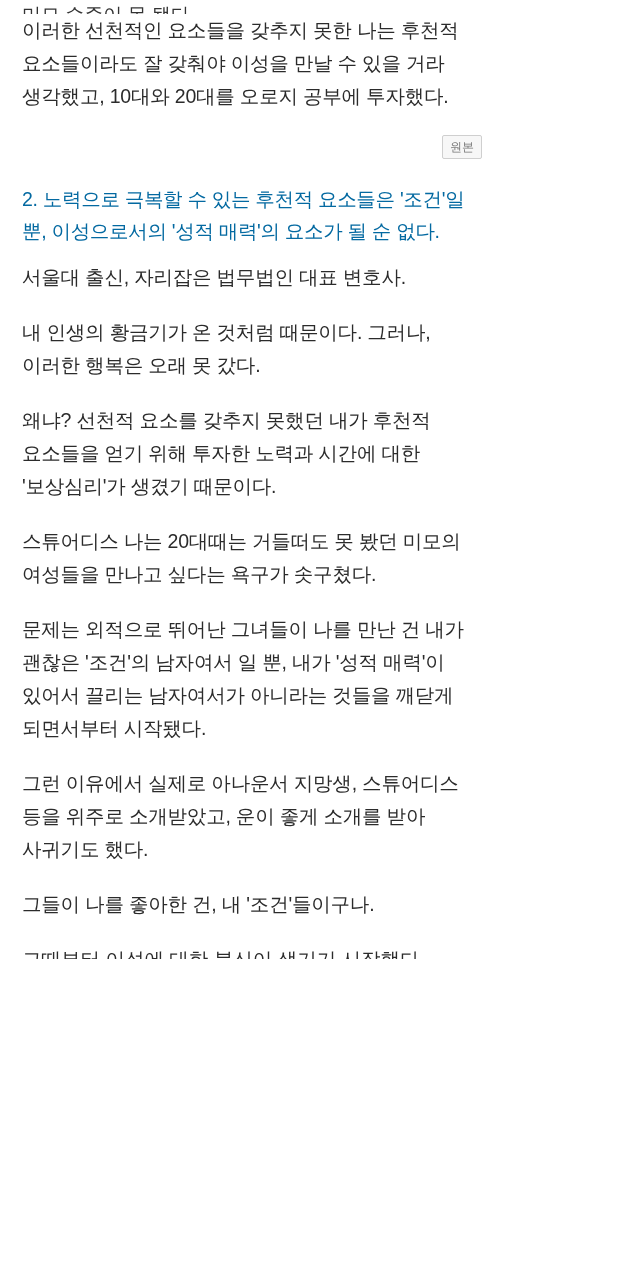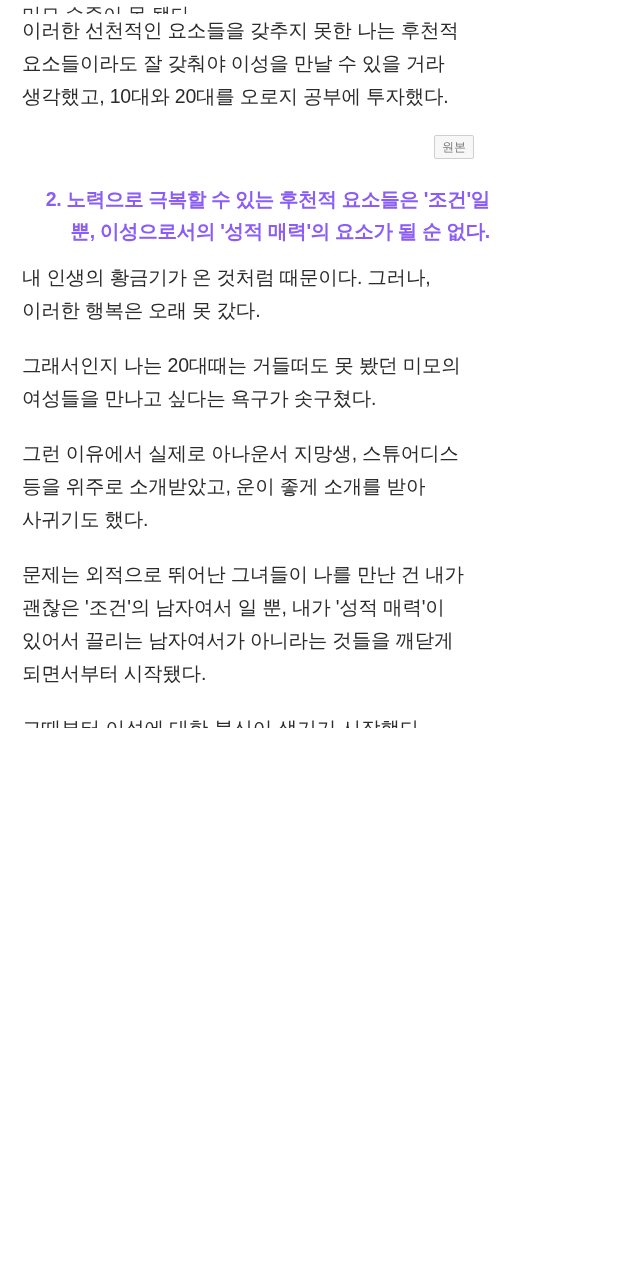--- a/index.html
+++ b/index.html
@@ -41,34 +41,33 @@
     font-size: 19.5px;
     line-height: 33px;
     letter-spacing: -0.2px;
     color: #2b2b2b;
     word-break: keep-all;
   }
   h2.heading {
     margin: 0 0 14px 0;
     font-size: 19.5px;
     line-height: 32px;
-    font-weight: bold;
-    color: #8b5cf6;
+    font-weight: normal;
+    color: #0369a1;
     letter-spacing: -0.3px;
     word-break: keep-all;
-    text-align: right;
   }
   .badge-row {
     position: relative;
     height: 34px;
     margin: 10px 0 14px 0;
   }
   .badge {
     position: absolute;
-    right: 16px;
+    right: 8px;
     top: 0;
     display: inline-block;
     border: 1px solid #cfcfcf;
     background: #f7f7f7;
     color: #777777;
     font-size: 12px;
     line-height: 16px;
     padding: 3px 7px;
     border-radius: 2px;
   }
@@ -93,22 +92,25 @@
   <div class="content">
 
     <p class="para">이러한 선천적인 요소들을 갖추지 못한 나는 후천적 요소들이라도 잘 갖춰야 이성을 만날 수 있을 거라 생각했고, 10대와 20대를 오로지 공부에 투자했다.</p>
 
     <div class="badge-row">
       <span class="badge">원본</span>
     </div>
 
     <h2 class="heading">2. 노력으로 극복할 수 있는 후천적 요소들은 '조건'일 뿐, 이성으로서의 '성적 매력'의 요소가 될 순 없다.</h2>
 
+    <p class="para">서울대 출신, 자리잡은 법무법인 대표 변호사.</p>
     <p class="para">내 인생의 황금기가 온 것처럼 때문이다. 그러나, 이러한 행복은 오래 못 갔다.</p>
-    <p class="para">그래서인지 나는 20대때는 거들떠도 못 봤던 미모의 여성들을 만나고 싶다는 욕구가 솟구쳤다.</p>
+    <p class="para">왜냐? 선천적 요소를 갖추지 못했던 내가 후천적 요소들을 얻기 위해 투자한 노력과 시간에 대한 '보상심리'가 생겼기 때문이다.</p>
+    <p class="para">스튜어디스 나는 20대때는 거들떠도 못 봤던 미모의 여성들을 만나고 싶다는 욕구가 솟구쳤다.</p>
+    <p class="para">문제는 외적으로 뛰어난 그녀들이 나를 만난 건 내가 괜찮은 '조건'의 남자여서 일 뿐, 내가 '성적 매력'이 있어서 끌리는 남자여서가 아니라는 것들을 깨닫게 되면서부터 시작됐다.</p>
     <p class="para">그런 이유에서 실제로 아나운서 지망생, 스튜어디스 등을 위주로 소개받았고, 운이 좋게 소개를 받아 사귀기도 했다.</p>
-    <p class="para">문제는 외적으로 뛰어난 그녀들이 나를 만난 건 내가 괜찮은 '조건'의 남자여서 일 뿐, 내가 '성적 매력'이 있어서 끌리는 남자여서가 아니라는 것들을 깨닫게 되면서부터 시작됐다.</p>
+    <p class="para">그들이 나를 좋아한 건, 내 '조건'들이구나.</p>
 
   </div>
 
   <div class="bottom-clip">그때부터 이성에 대한 불신이 생기기 시작했다.</div>
 
 </div>
 
 </body></html>

